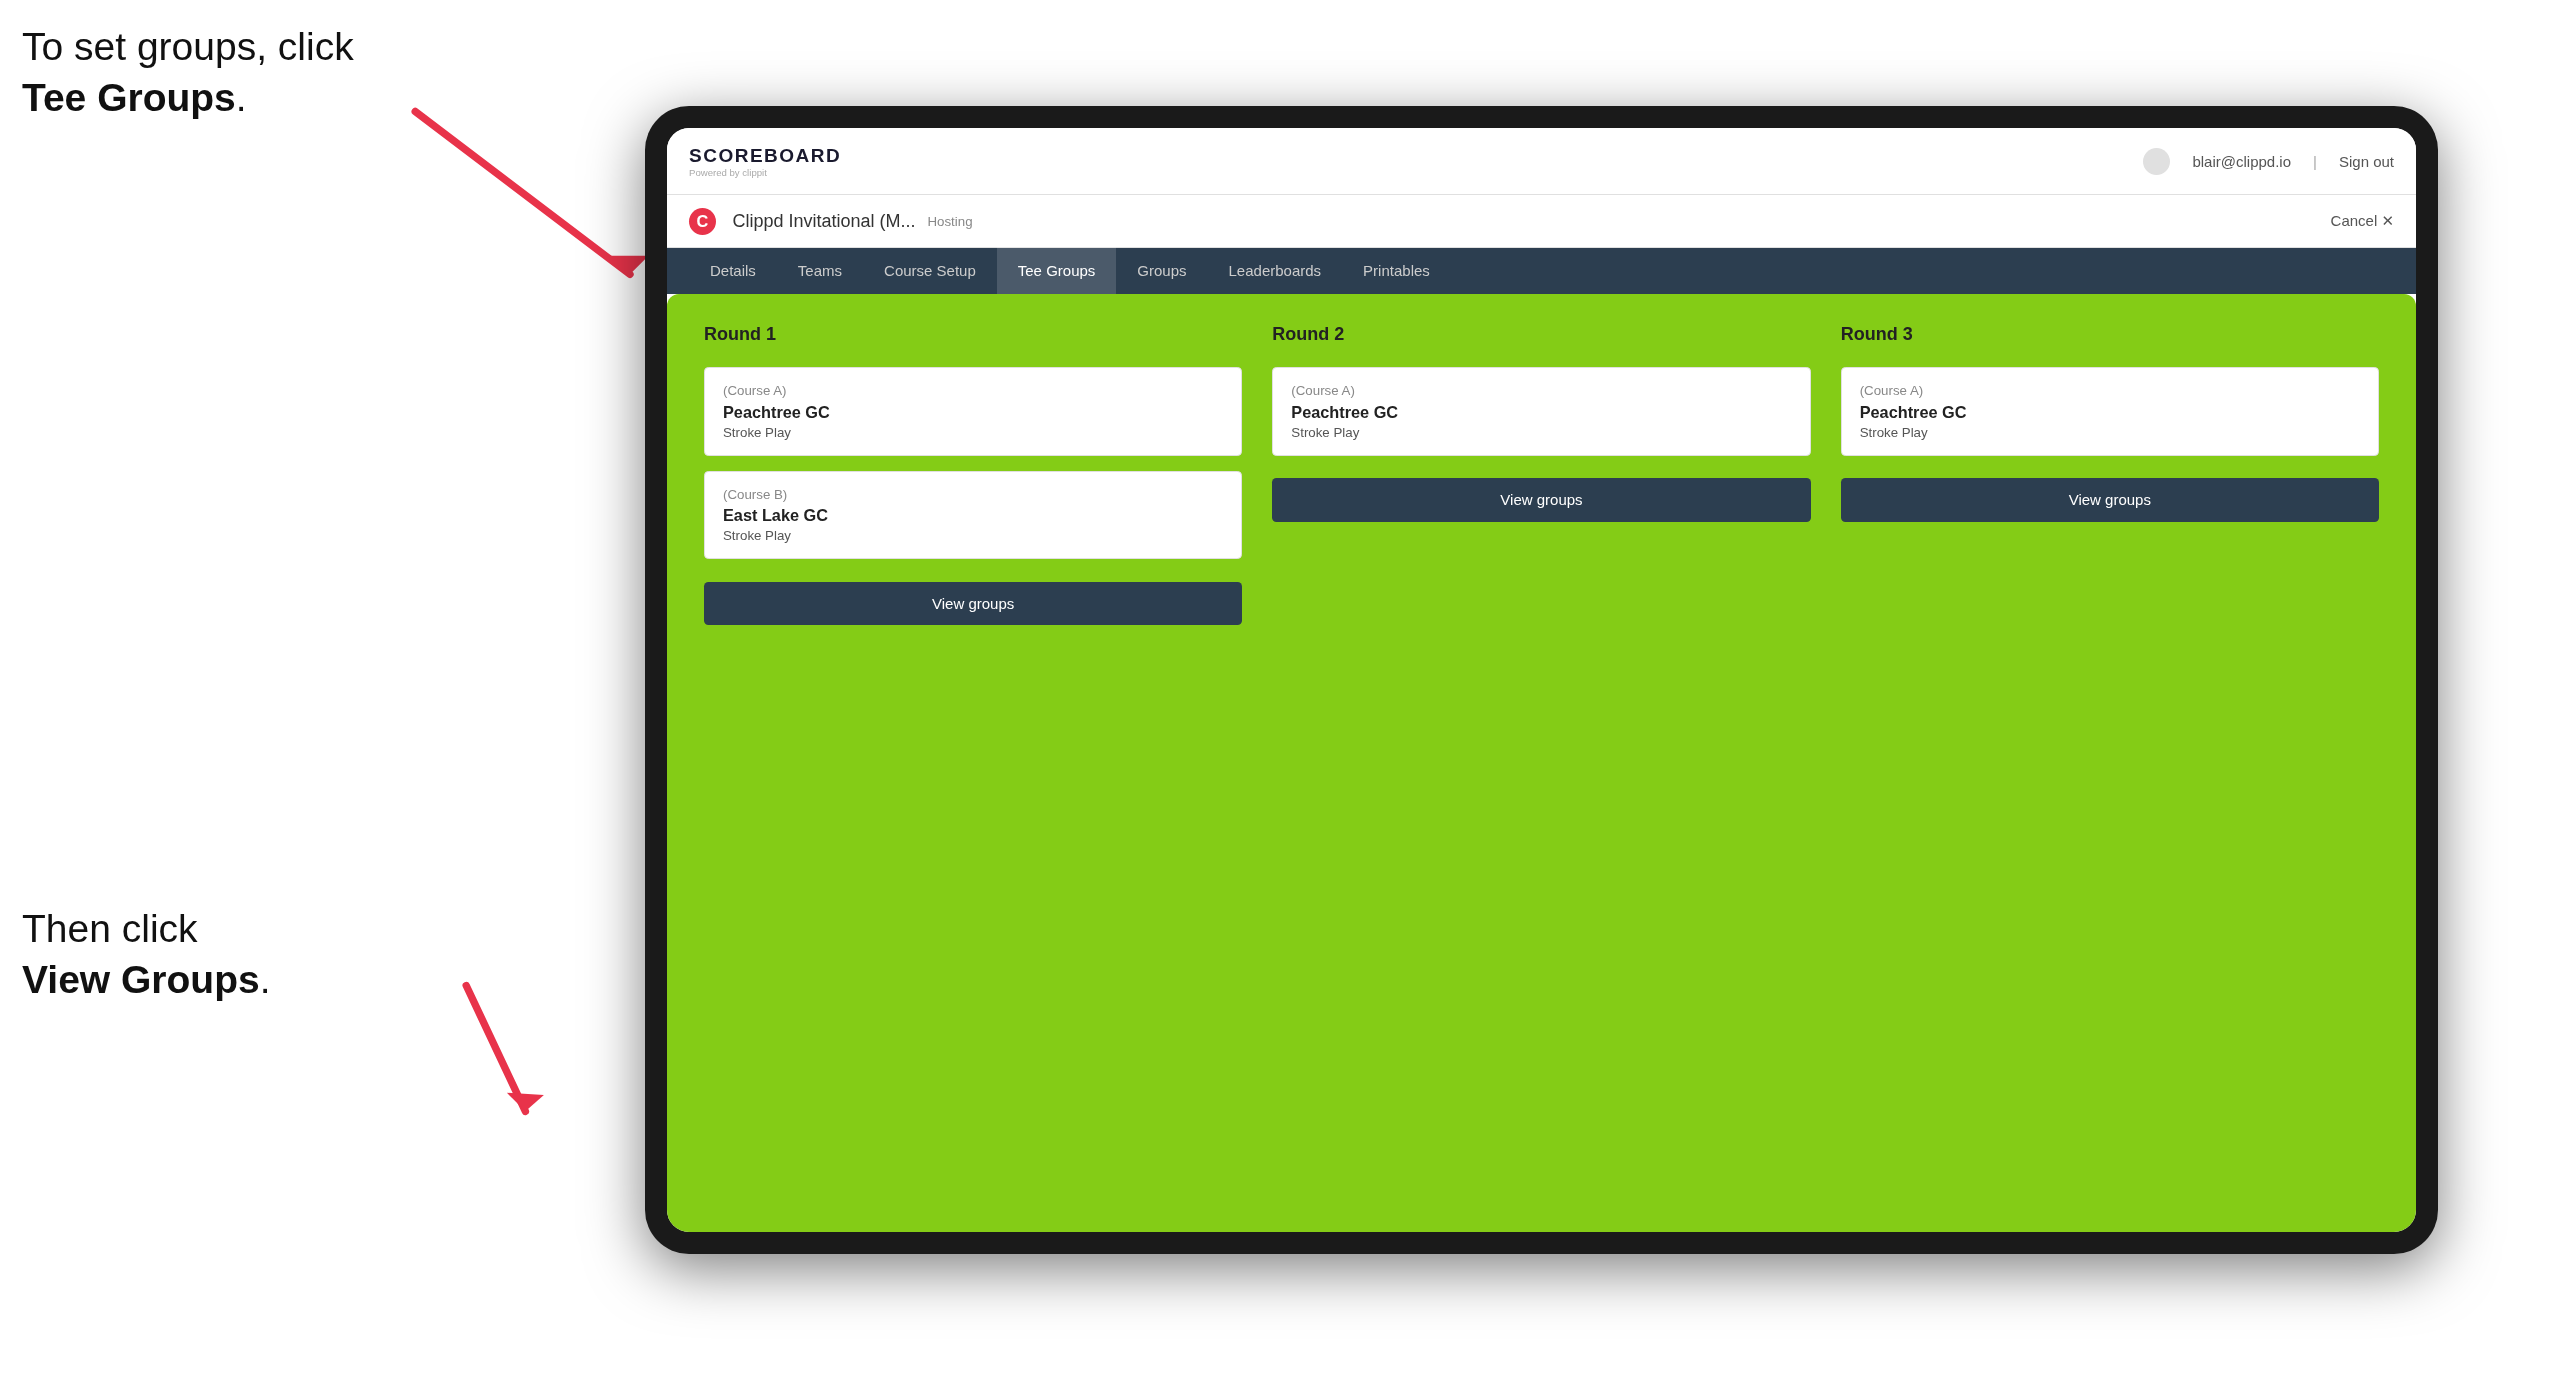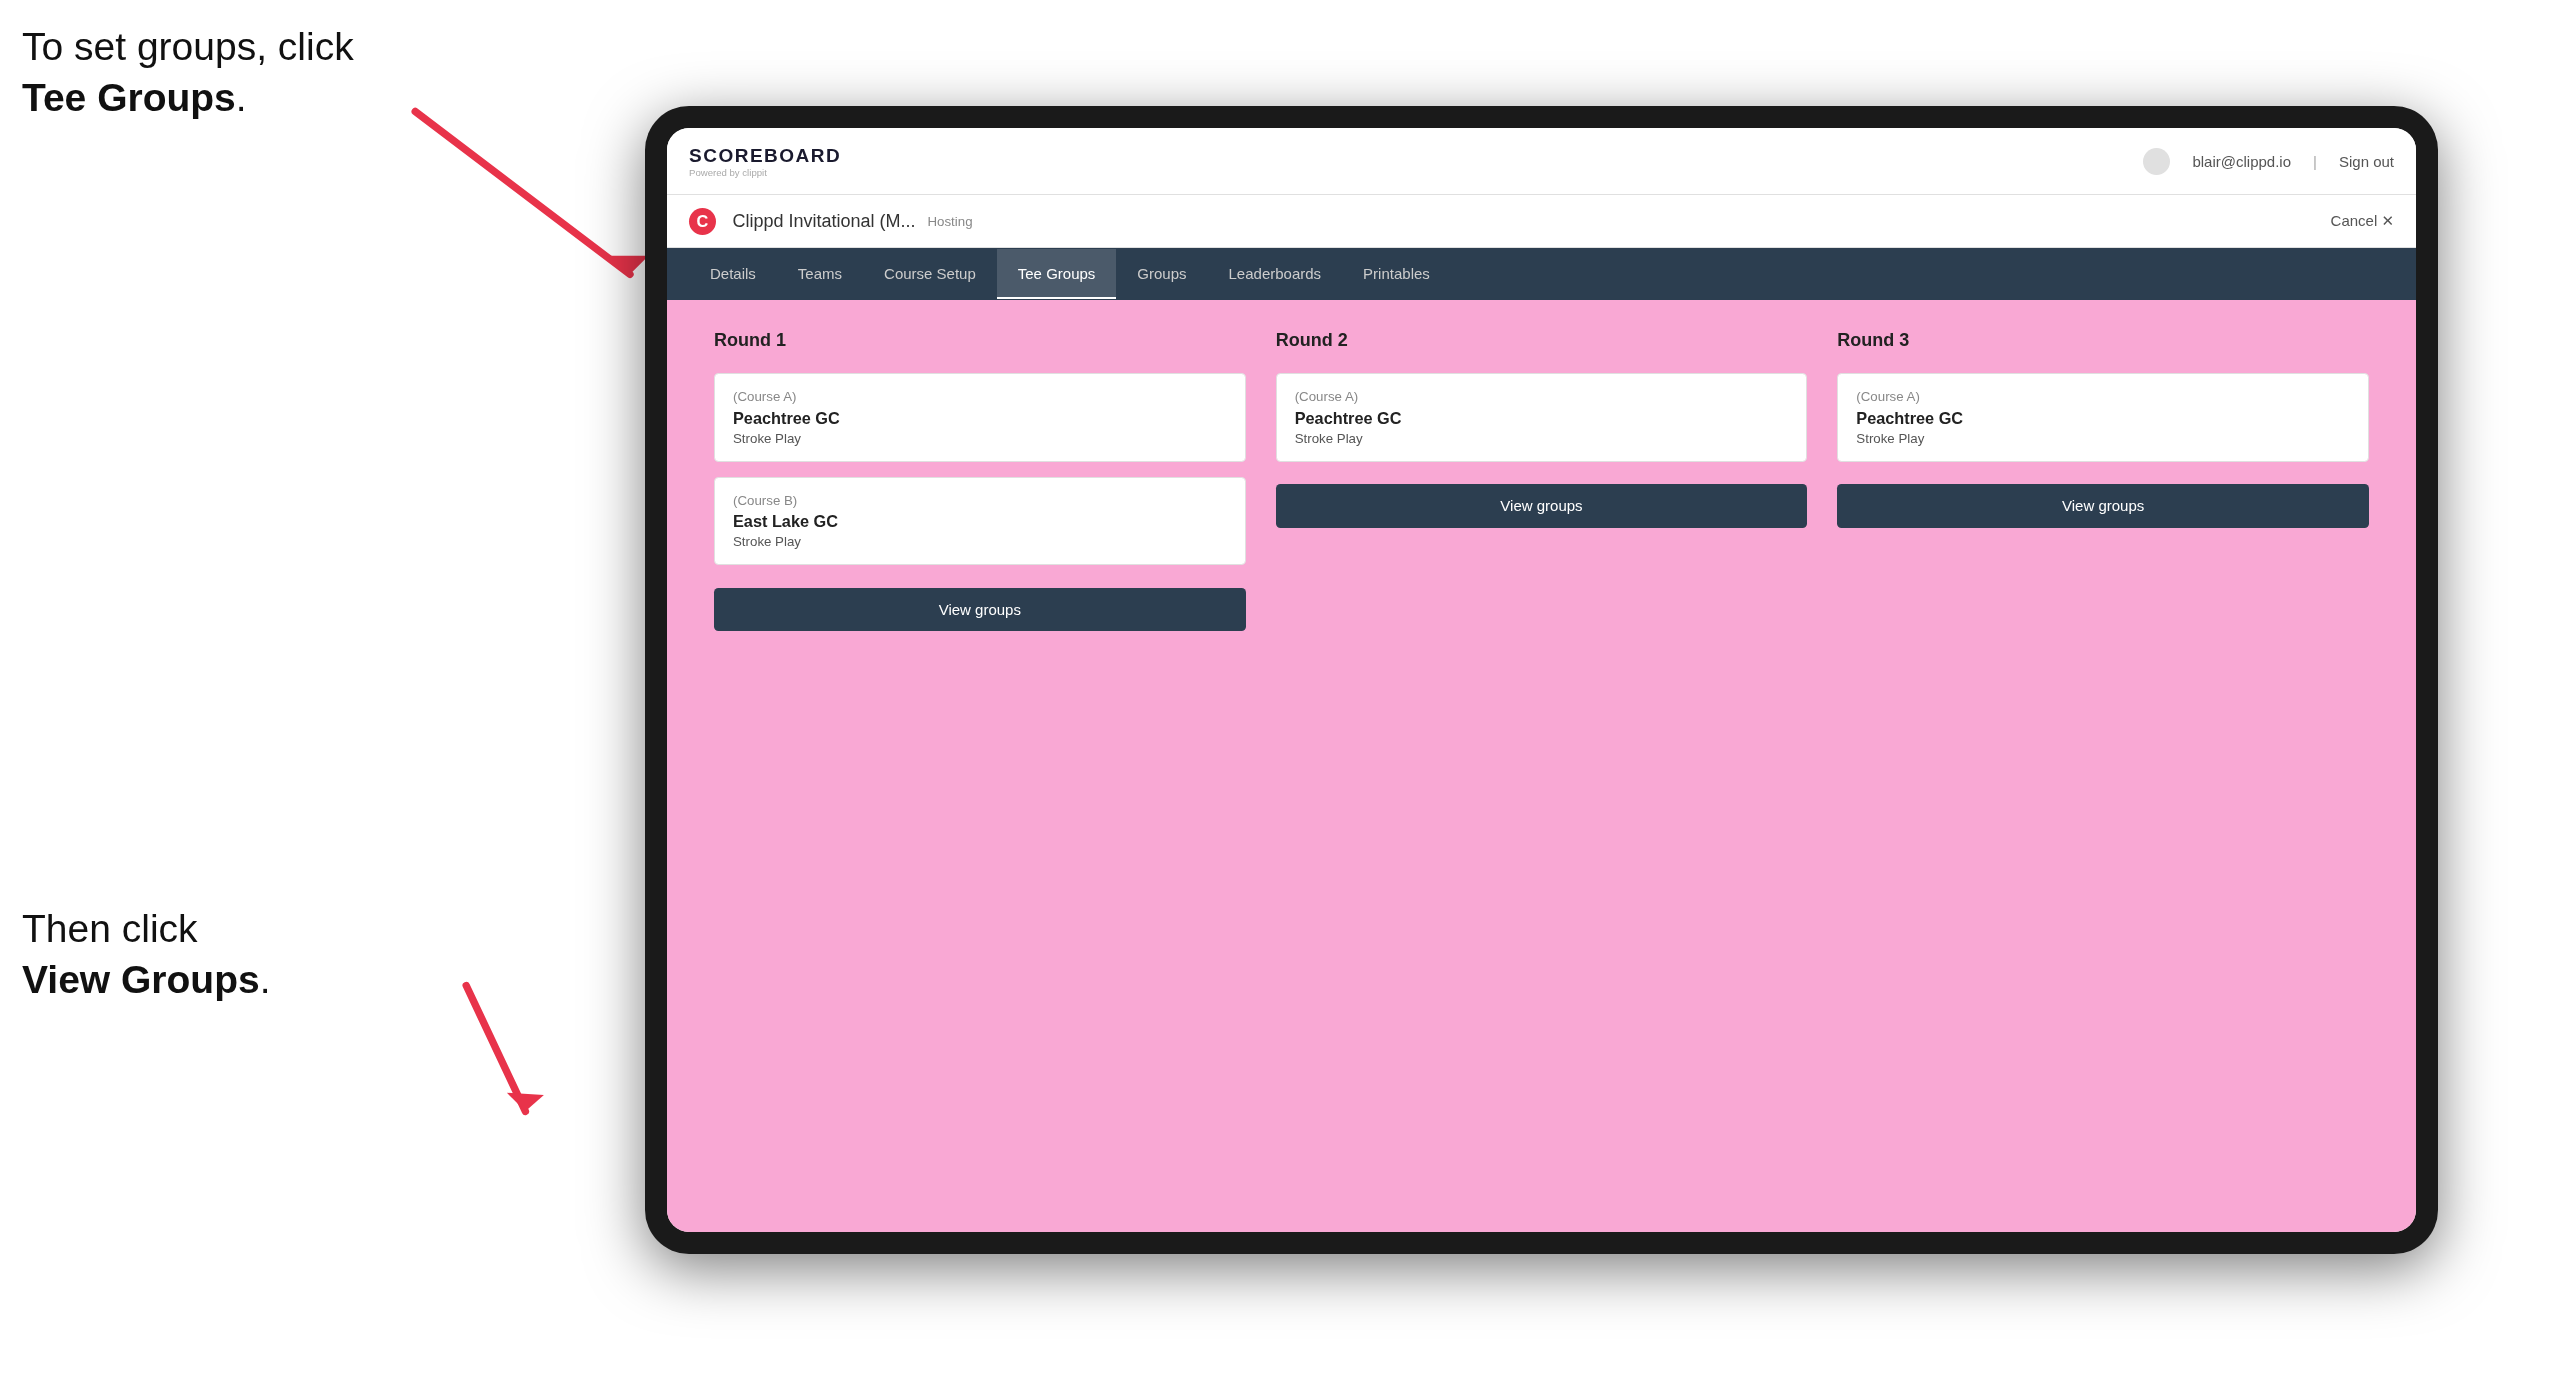--- a/index.html
+++ b/index.html
@@ -144,21 +144,21 @@
 
     .hosting-badge {
       font-size: 13.3px;
       color: #888;
     }
 
     
     .tab-bar {
       background: #2c3e50;
       padding: 0 22px;
-      height: 52px;
+      height: 46px;
       display: flex;
       align-items: center;
       gap: 0;
       flex-shrink: 0;
     }
 
     .tab-item {
       color: #ccc;
       font-size: 15px;
       padding: 0 21px;
@@ -171,24 +171,25 @@
     }
 
     .tab-item.active {
       color: #ffffff;
       background: rgba(255,255,255,0.15);
       border-bottom: 2.2px solid #ffffff;
     }
 
     
     .main-content {
-      background: #f9a8d4;
+      background: #84cc16;
       flex: 1;
-      padding: 30px 47px;
+      padding: 30px 37px;
       overflow-y: auto;
+      border-radius: 12px;
     }
 
     .rounds-grid {
       display: grid;
       grid-template-columns: 1fr 1fr 1fr;
       gap: 30px;
     }
 
     .round-column {
       display: flex;

